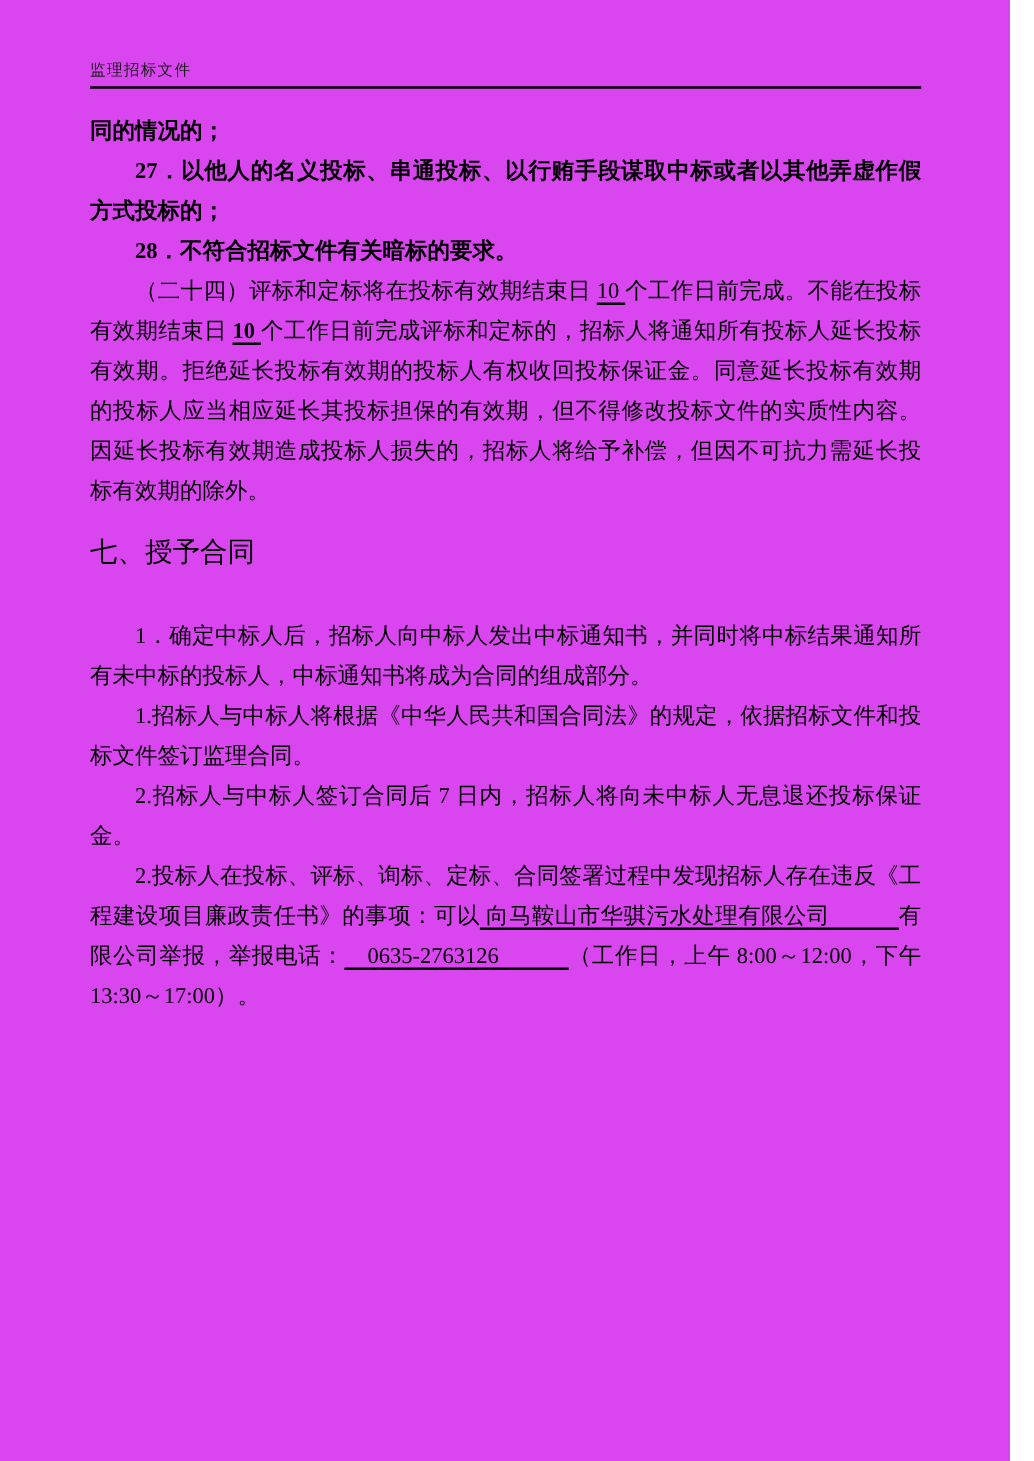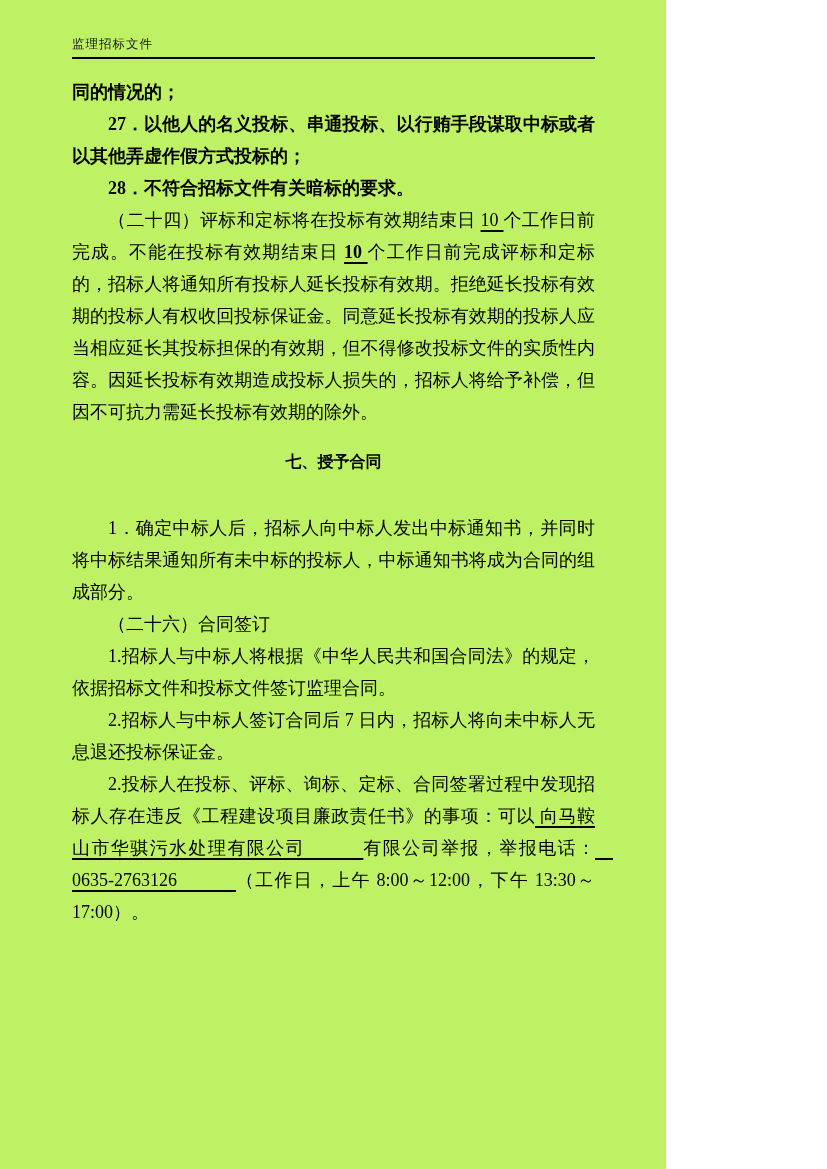--- a/index.html
+++ b/index.html
@@ -2,25 +2,25 @@
 <html><head>
 <meta charset="utf-8">
 <style>
   html, body {
     margin: 0;
     padding: 0;
     background: #ffffff;
   }
   .page {
     position: relative;
-    width: 666px;
+    width: 808px;
     height: 1169px;
-    background: #bef264;
+    background: #d946ef;
     box-sizing: border-box;
-    padding: 36px 71px 0 72px;
+    padding: 48px 71px 0 72px;
     font-family: "Liberation Serif", "DejaVu Serif", serif;
     color: #000000;
     overflow: hidden;
   }
   .page-header {
     font-size: 12.5px;
     color: #1a1a1a;
     letter-spacing: 1px;
     padding-bottom: 5px;
     border-bottom: 2px solid #000000;
@@ -50,24 +50,23 @@
   }
   .bu {
     font-weight: bold;
     text-decoration: underline;
     text-underline-offset: 4px;
     text-decoration-thickness: 1.5px;
     white-space: pre-wrap;
   }
   .section-title {
     margin: 14px 0 30px 0;
-    text-align: center;
     text-indent: 0;
-    font-size: 16px;
-    font-weight: bold;
+    font-size: 22px;
+    font-weight: normal;
     line-height: 40px;
   }
 </style>
 </head>
 <body>
 
 <div class="page">
 
   <div class="page-header">
     <span>监理招标文件</span>
@@ -83,21 +82,20 @@
 
 
     <p class="para"><span>（二十四）评标和定标将在投标有效期结束日 </span><span class="u">10 </span><span>个工作日前完成。不能在投标有效期结束日 </span><span class="bu">10 </span><span>个工作日前完成评标和定标的，招标人将通知所有投标人延长投标有效期。拒绝延长投标有效期的投标人有权收回投标保证金。同意延长投标有效期的投标人应当相应延长其投标担保的有效期，但不得修改投标文件的实质性内容。因延长投标有效期造成投标人损失的，招标人将给予补偿，但因不可抗力需延长投标有效期的除外。</span></p>
 
     <p class="para section-title">七、授予合同</p>
 
 
     <p class="para">1．确定中标人后，招标人向中标人发出中标通知书，并同时将中标结果通知所有未中标的投标人，中标通知书将成为合同的组成部分。</p>
 
 
-    <p class="para">（二十六）合同签订</p>
 
     <p class="para">1.招标人与中标人将根据《中华人民共和国合同法》的规定，依据招标文件和投标文件签订监理合同。</p>
 
     <p class="para">2.招标人与中标人签订合同后 7 日内，招标人将向未中标人无息退还投标保证金。</p>
 
     <p class="para"><span>2.投标人在投标、评标、询标、定标、合同签署过程中发现招标人存在违反《工程建设项目廉政责任书》的事项：可以</span><span class="u"> 向马鞍山市华骐污水处理有限公司　　　</span><span>有限公司举报，举报电话：</span><span class="u">　0635-2763126　　　</span><span>（工作日，上午 8:00～12:00，下午 13:30～17:00）。</span></p>
 
   </div>
 </div>
 

